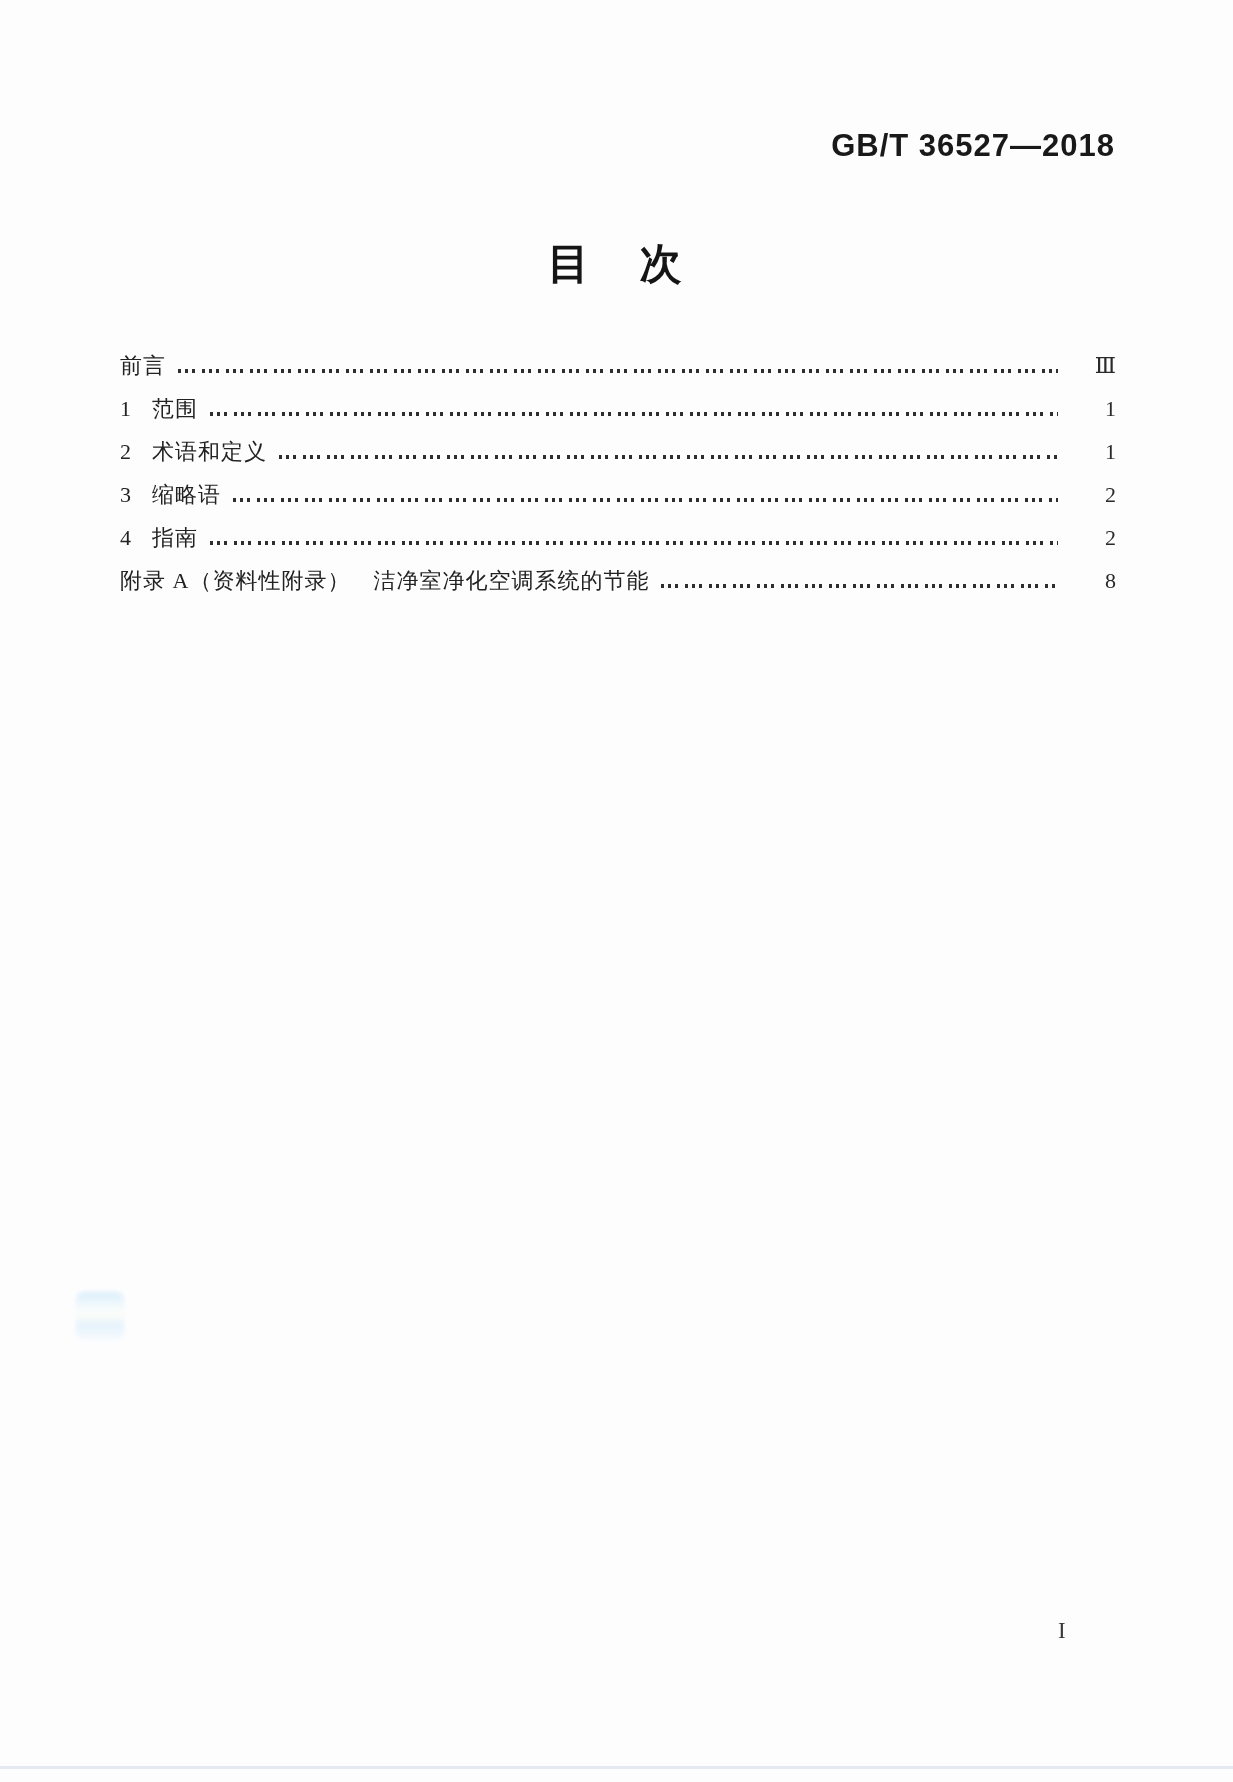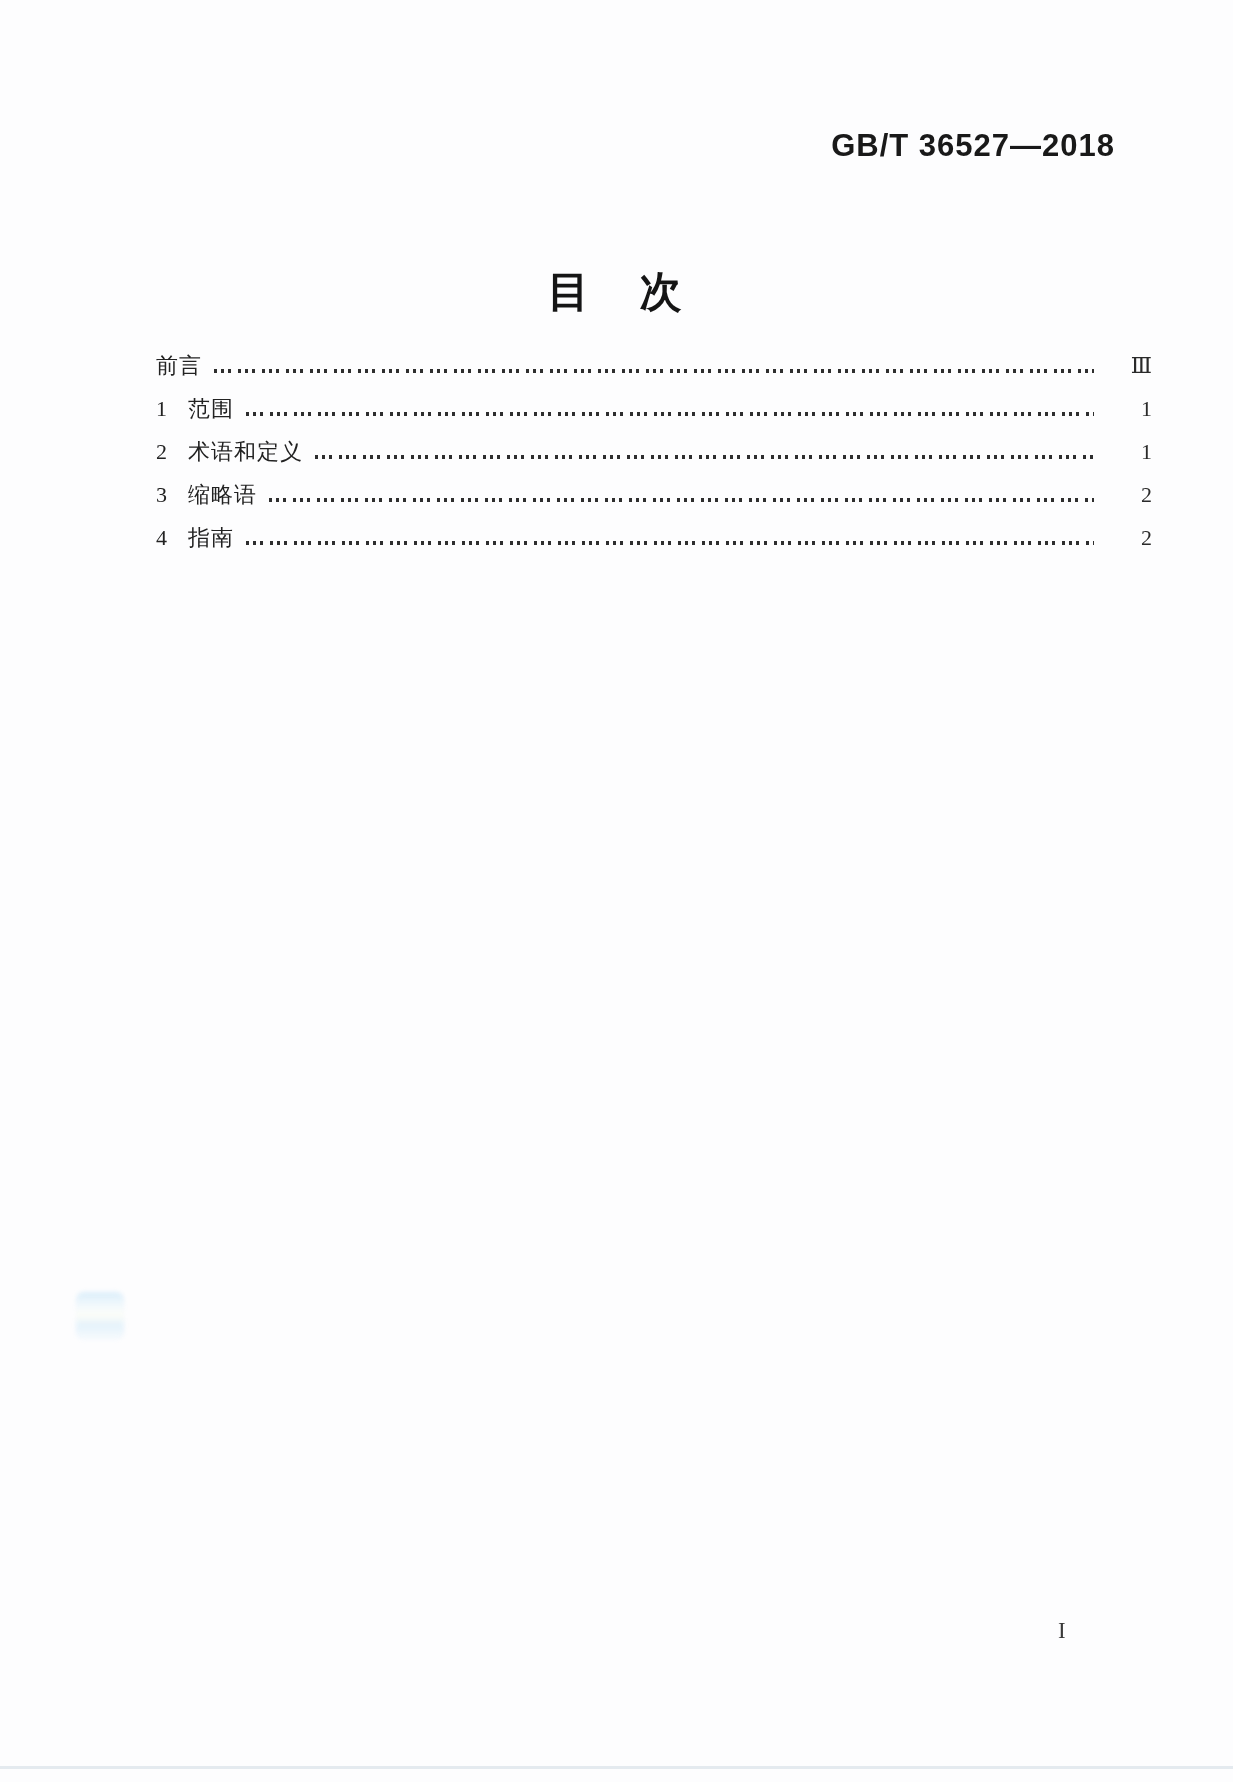--- a/index.html
+++ b/index.html
@@ -24,28 +24,26 @@
   .doc-title {
     position: absolute;
     top: 236px;
     left: 0;
     width: 100%;
     text-align: center;
     font-size: 42px;
     font-weight: 700;
     letter-spacing: 4px;
     color: #151515;
-    margin-top: 28px;
   }
   .toc {
     position: absolute;
     top: 351px;
     left: 120px;
     width: 996px;
-    margin-left: 36px;
   }
   .toc-row {
     display: flex;
     align-items: baseline;
     height: 43px;
     font-size: 22px;
     color: #222;
   }
   .toc-num {
     width: 32px;
@@ -141,18 +139,23 @@
       <span class="toc-label">缩略语</span>
       <span class="toc-leader"></span>
       <span class="toc-page">2</span>
     </div>
     <div class="toc-row">
       <span class="toc-num">4</span>
       <span class="toc-label">指南</span>
       <span class="toc-leader"></span>
       <span class="toc-page">2</span>
     </div>
+    <div class="toc-row">
+      <span class="toc-label">附录 A（资料性附录）　洁净室净化空调系统的节能</span>
+      <span class="toc-leader"></span>
+      <span class="toc-page">8</span>
+    </div>
   </div>
 
 <div class="footer-page-num">I</div>
 
 <div class="scan-smudge"></div>
 <div class="page-bottom-edge"></div>
 
 </body></html>

